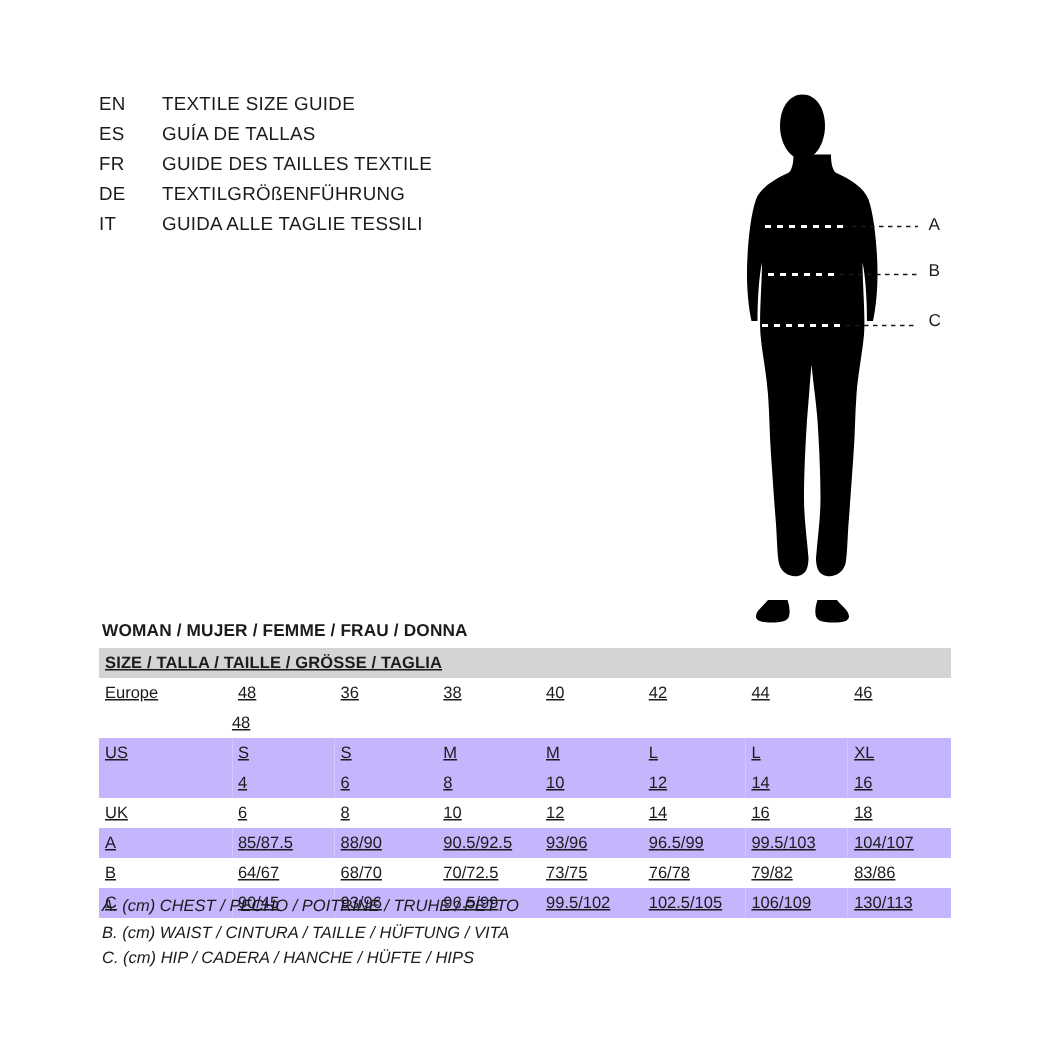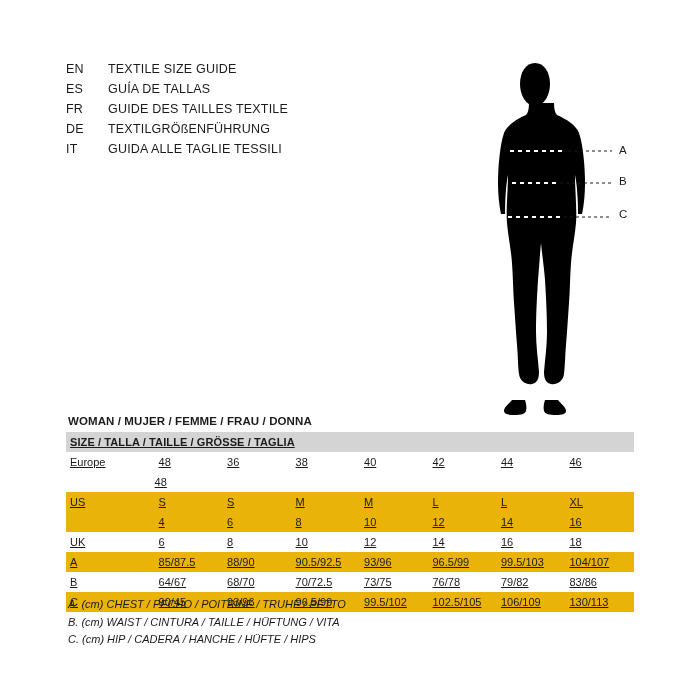--- a/index.html
+++ b/index.html
@@ -96,21 +96,21 @@
   }
   col.c-label { width: 88px; }
   col.c-data  { width: 68px; }
 
   tr.row-head td {
     background: #d4d4d4;
     font-weight: bold;
     letter-spacing: 0.1px;
   }
   tr.row-shade td {
-    background: #eab308;
+    background: #c4b5fd;
     margin-left: 48px;
   }
   tr.row-plain td {
     background: #ffffff;
     margin-left: 28px;
   }
 
   
   .notes {
     position: absolute;

